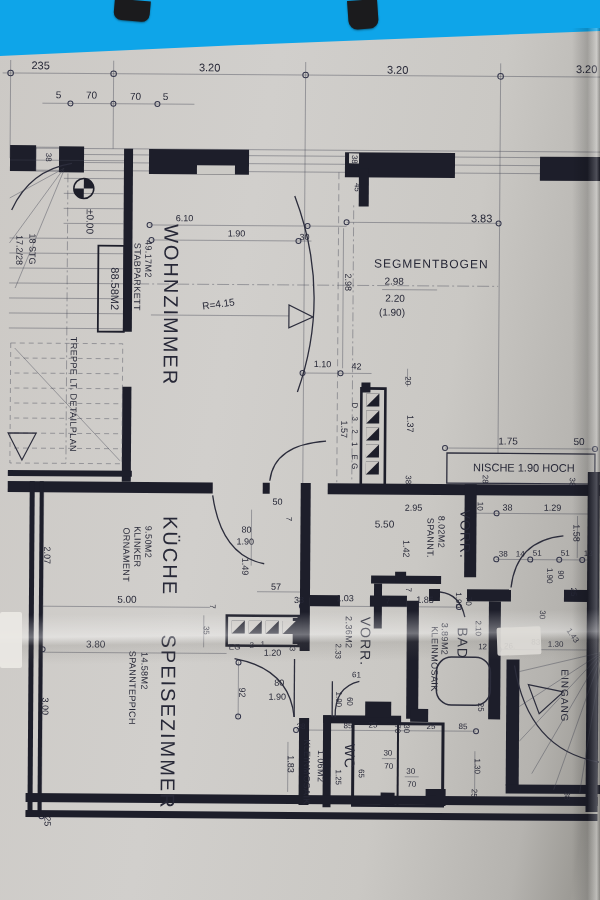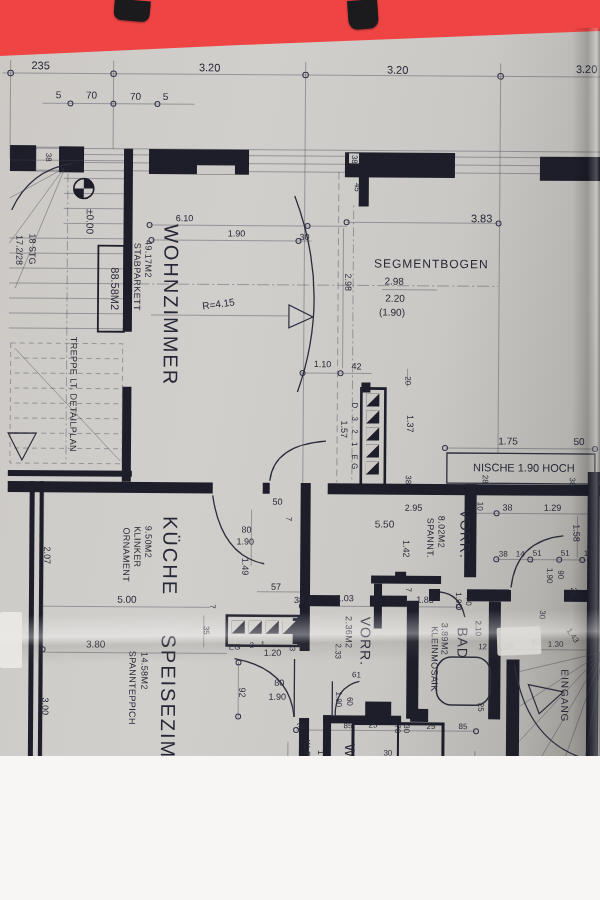--- a/index.html
+++ b/index.html
@@ -1,16 +1,16 @@
 <!DOCTYPE html>
 <html><head>
 <meta charset="utf-8">
 <style>
   html,body{margin:0;padding:0;background:#f7f6f4;}
-  .photo{position:relative;width:600px;height:756px;overflow:hidden;background:#ef4444;font-family:"Liberation Sans",sans-serif;}
+  .photo{position:relative;width:600px;height:900px;overflow:hidden;background:#0ea5e9;font-family:"Liberation Sans",sans-serif;}
   .paper{position:absolute;inset:0;
     background:linear-gradient(100deg,#ccc9c5 0%,#d1cfcc 38%,#cac8c4 68%,#b5b3af 88%,#9d9b96 96%,#aeaca7 100%);
     clip-path:polygon(0 56px,40% 45px,100% 31px,100% 100%,0 100%);}
   .crease{position:absolute;left:0;right:0;top:612px;height:50px;pointer-events:none;
     background:linear-gradient(180deg,rgba(255,255,255,0) 0%,rgba(255,255,255,.38) 45%,rgba(110,108,102,.16) 62%,rgba(255,255,255,0) 100%);
     transform:rotate(-.6deg);}
   .tape-left{position:absolute;left:0;top:612px;width:22px;height:56px;background:#eae8e4;border-radius:2px;opacity:.95;}
   .patch-right{position:absolute;left:497px;top:627px;width:44px;height:28px;background:#dedcd7;opacity:.9;transform:rotate(-2deg);border-radius:2px;}
   .curl{position:absolute;right:0;top:28px;bottom:0;width:28px;pointer-events:none;
     background:linear-gradient(90deg,rgba(0,0,0,0) 0%,rgba(0,0,0,.16) 55%,rgba(255,255,255,.22) 88%,rgba(0,0,0,.22) 100%);}

